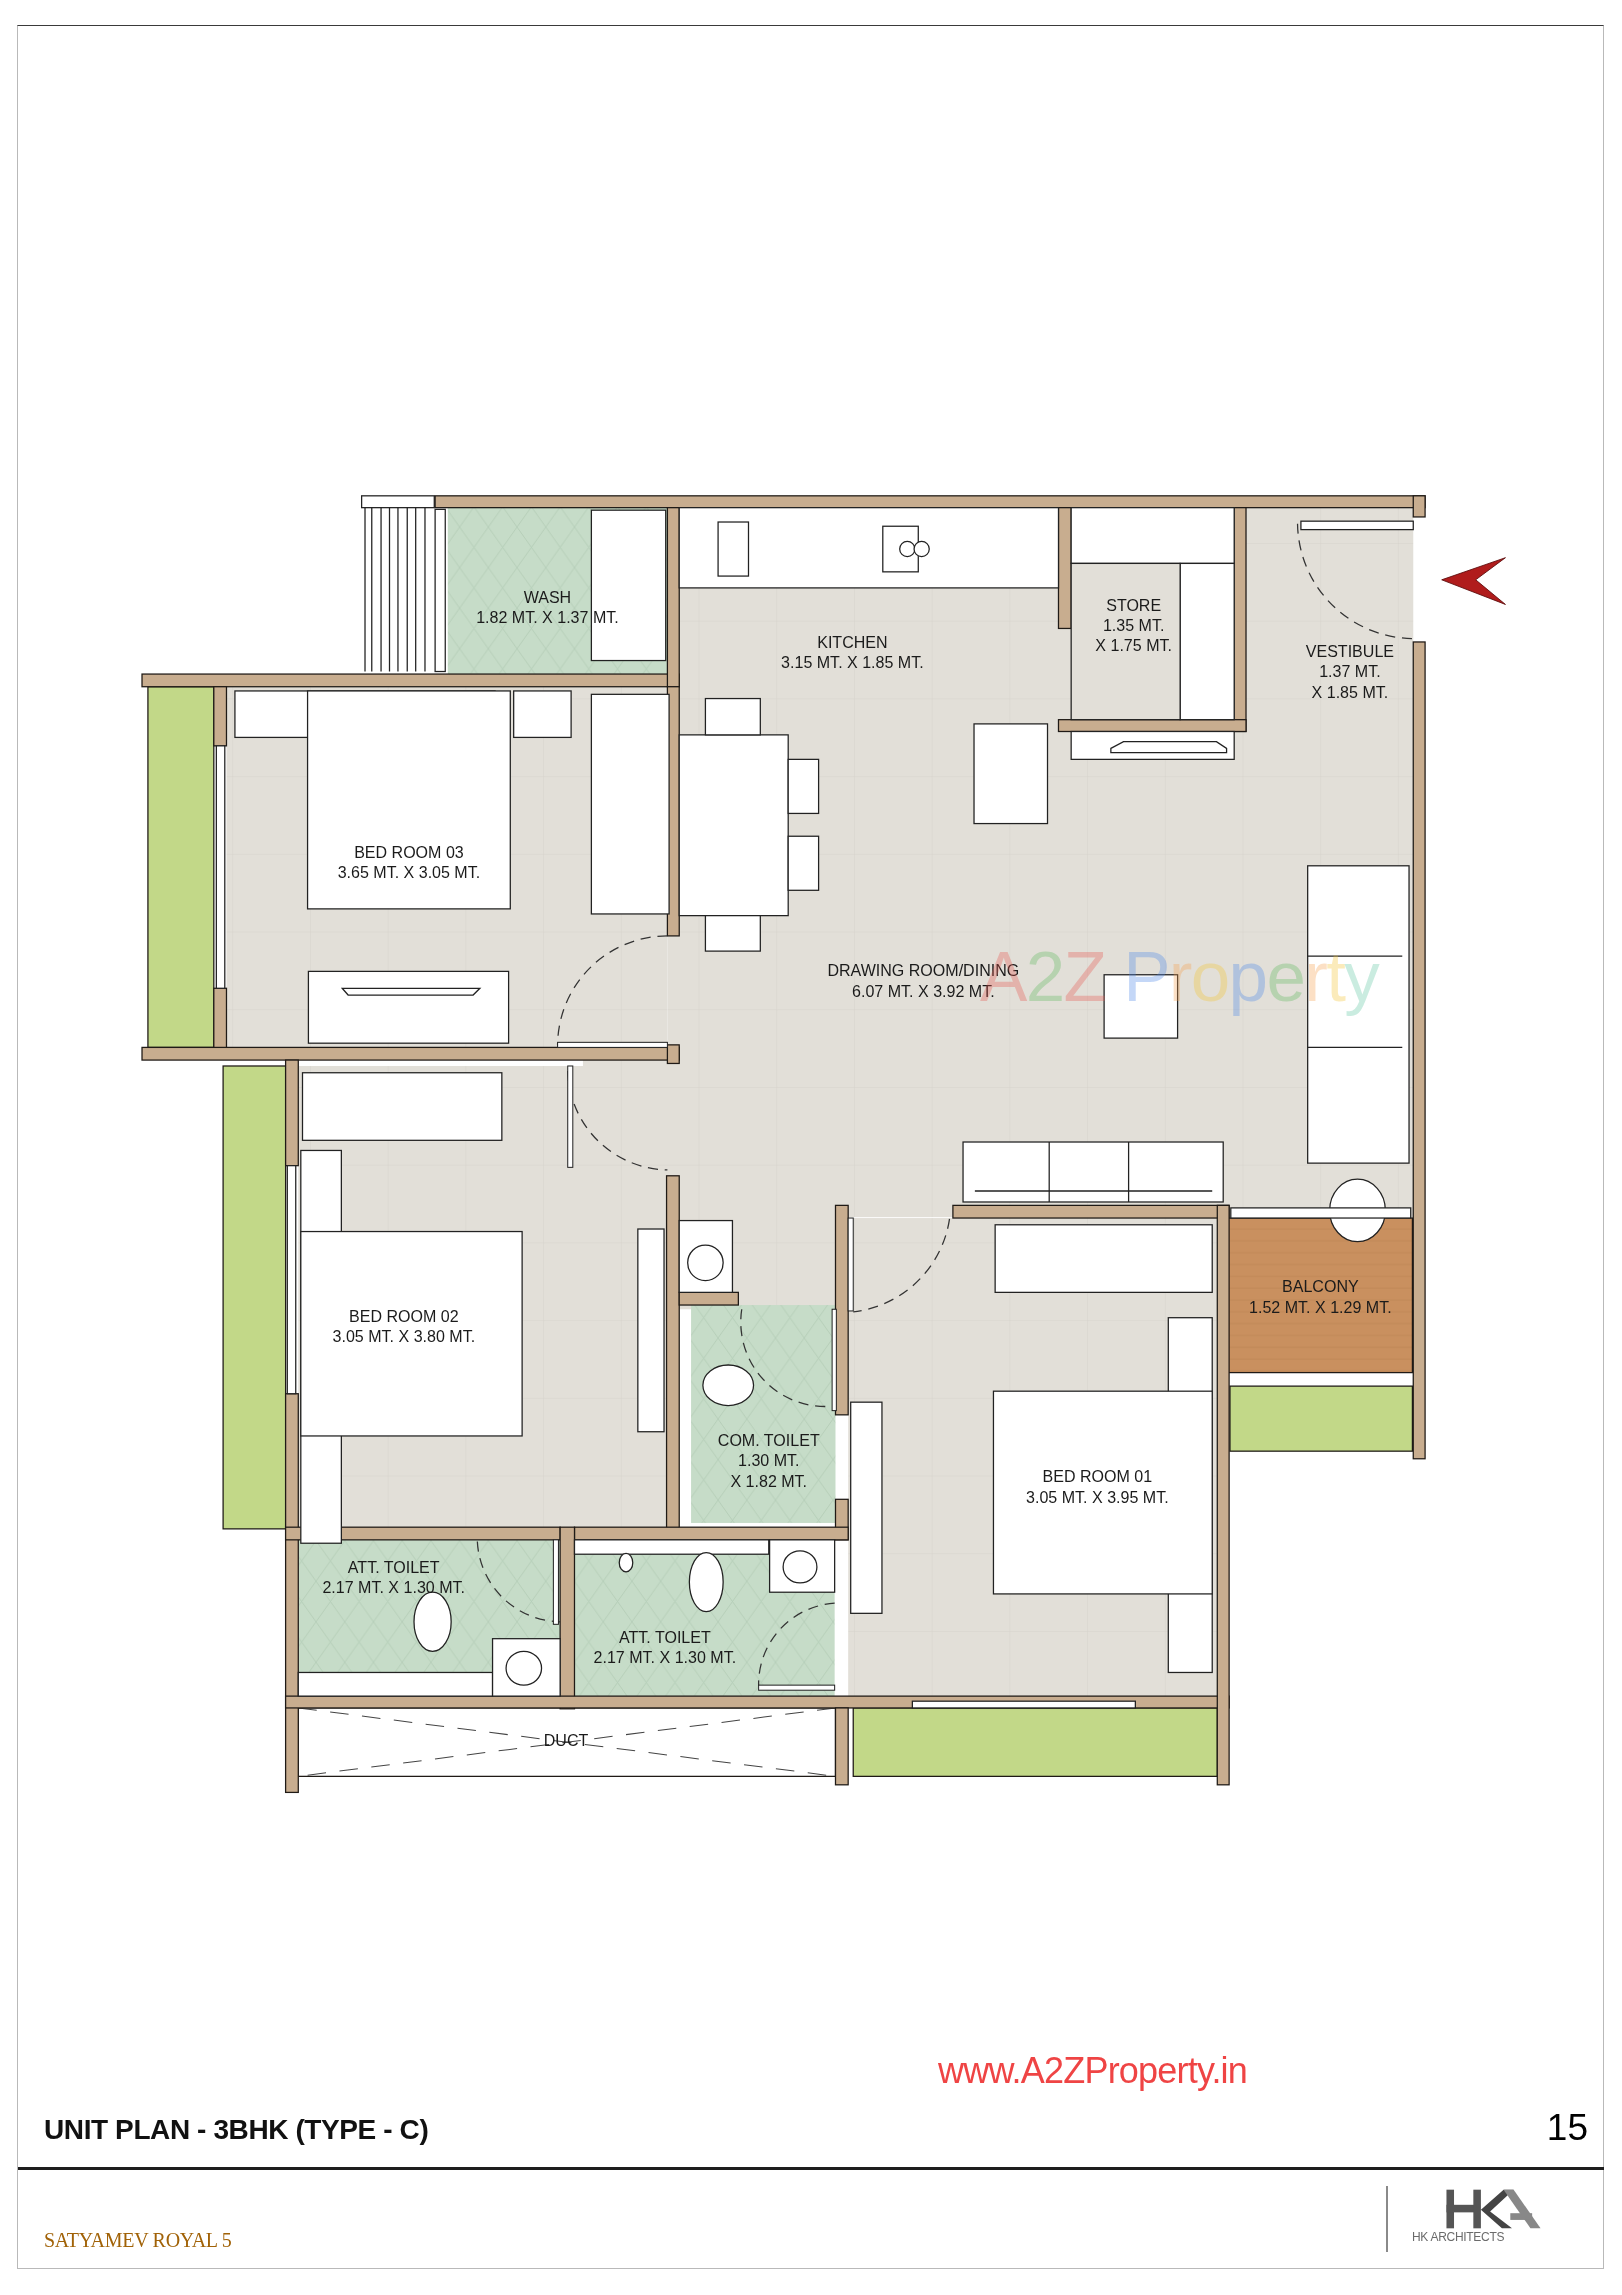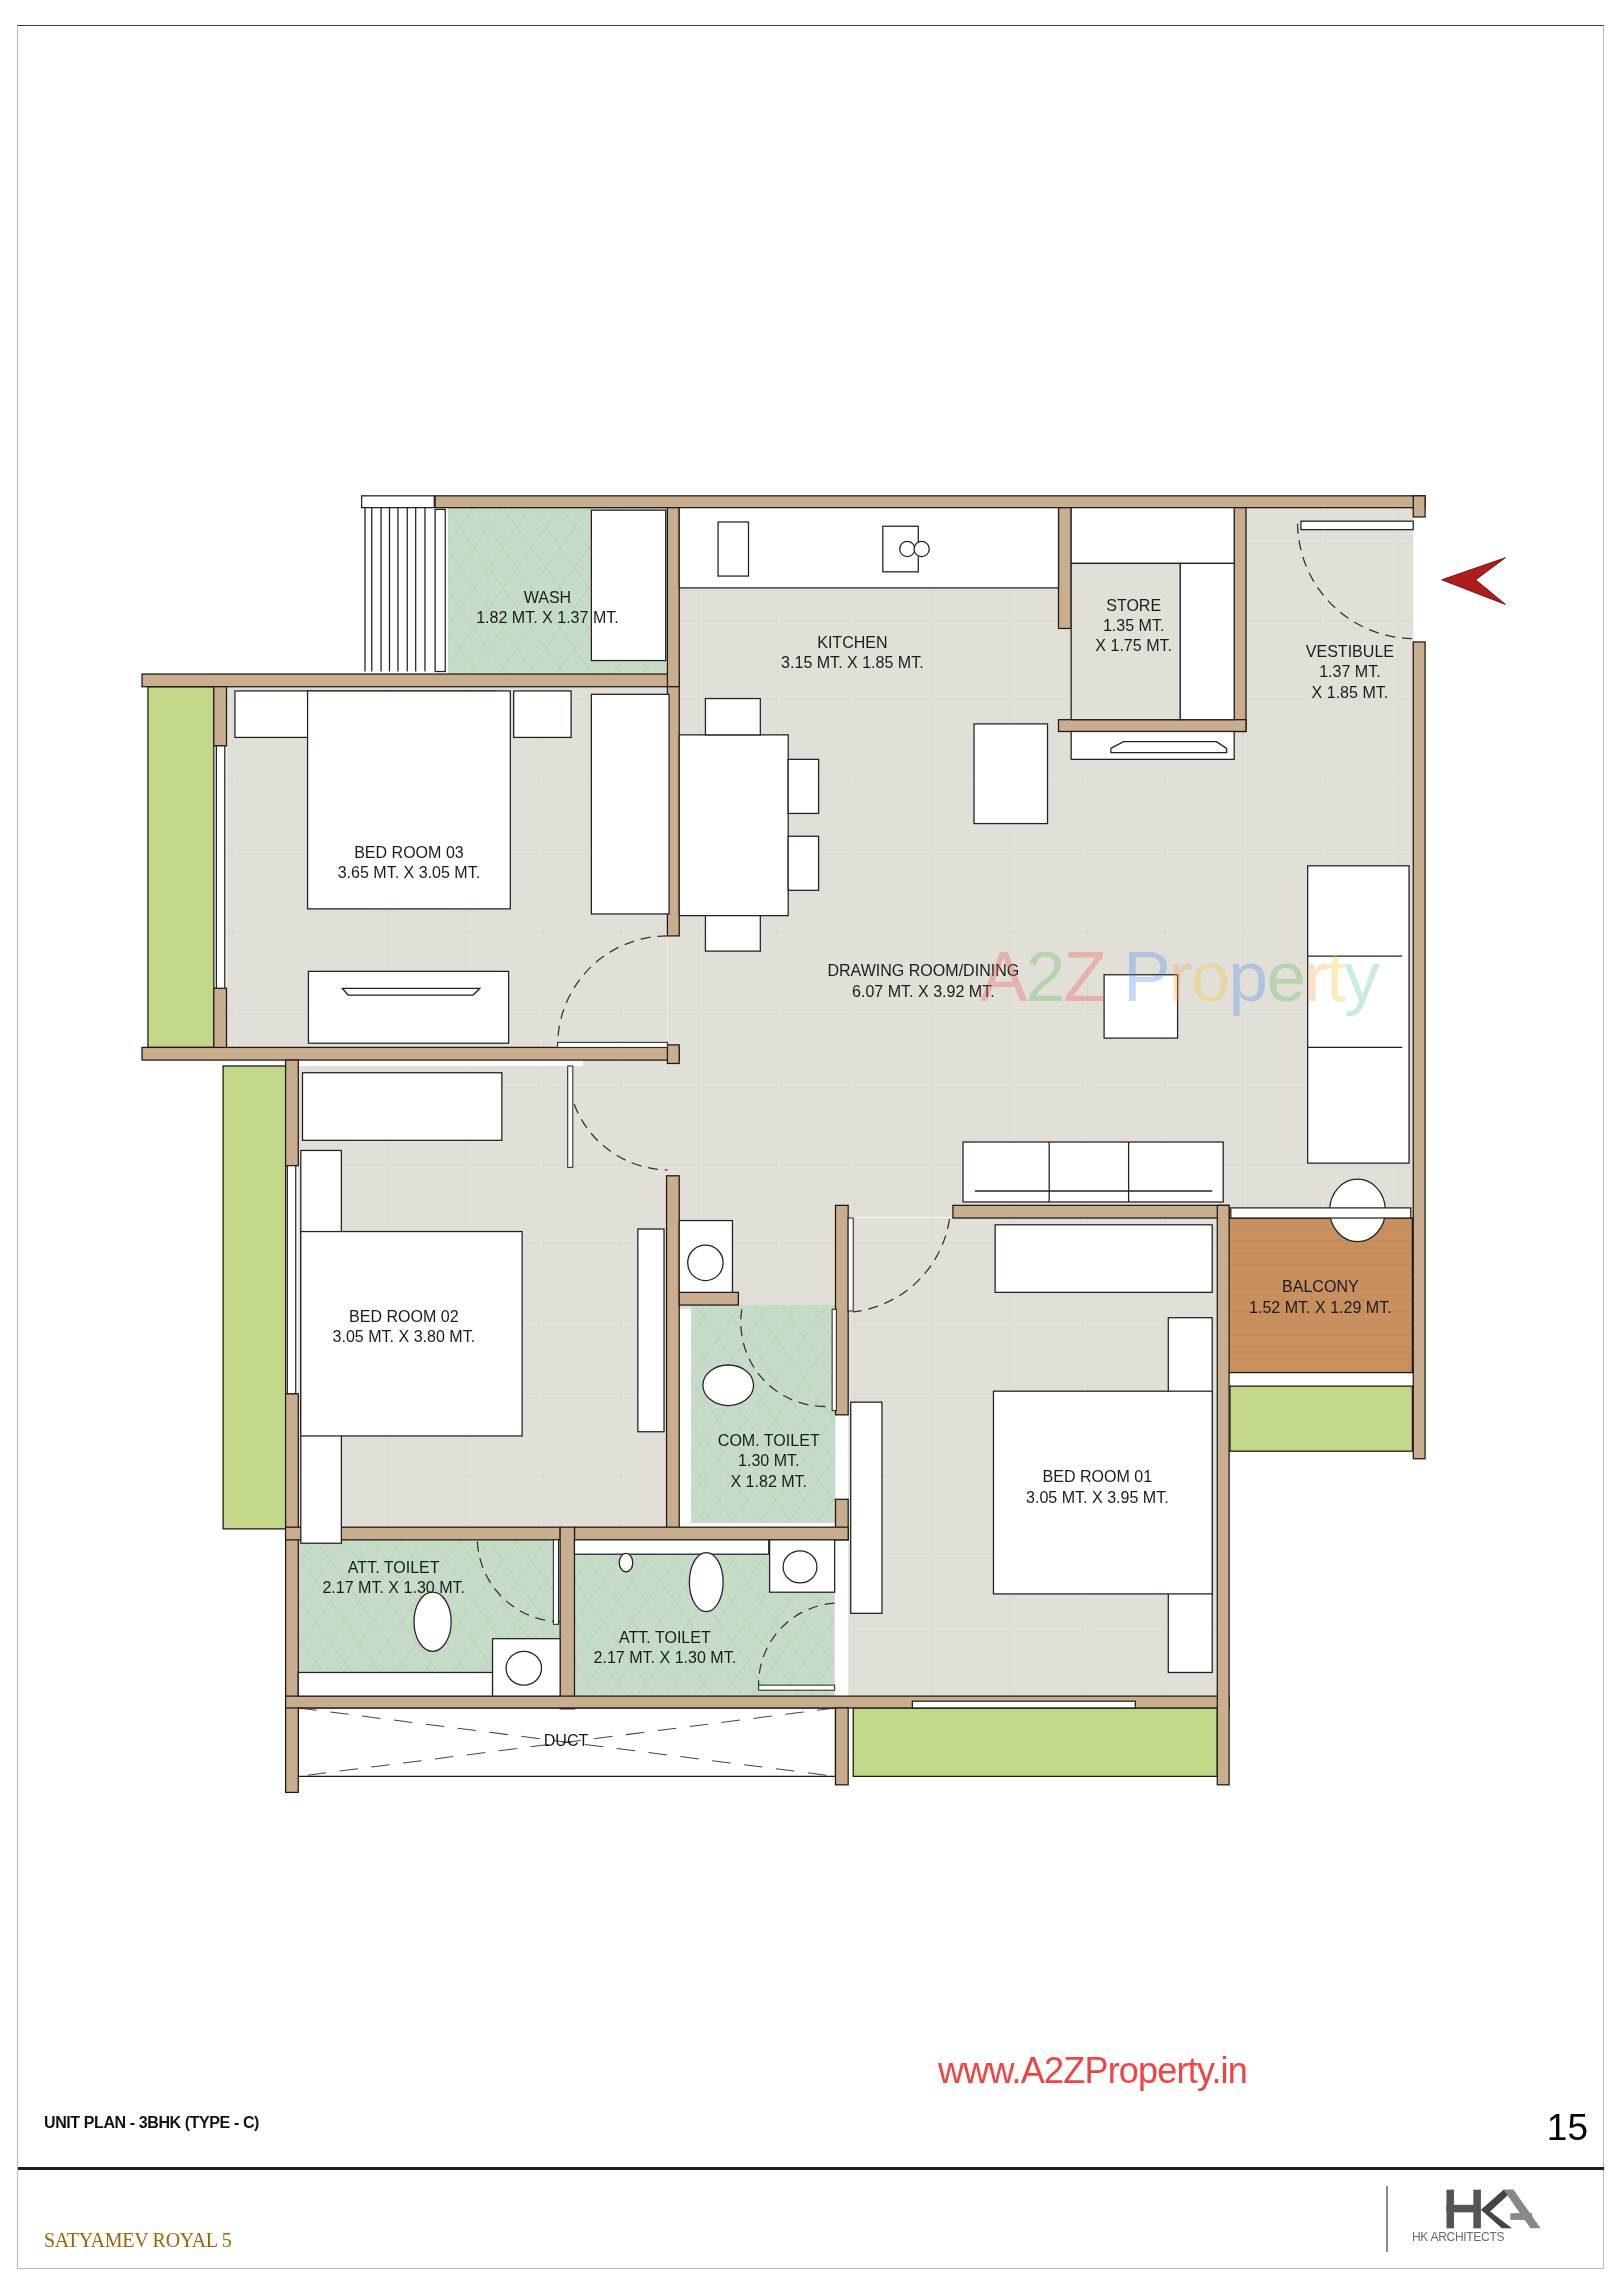--- a/index.html
+++ b/index.html
@@ -4,21 +4,21 @@
 <style>
   html, body { margin:0; padding:0; background:#ffffff; }
   body { width:1622px; height:2295px; position:relative; overflow:hidden;
          font-family:"Liberation Sans", "DejaVu Sans", sans-serif; }
   .frame { position:absolute; left:17px; top:24.5px; width:1587px; height:2244px;
            border-left:1.7px solid #b9b9b9; border-right:1.7px solid #b9b9b9;
            border-bottom:1.7px solid #b9b9b9; border-top:1.7px solid #3a3a3a; box-sizing:border-box; }
   .plan { position:absolute; left:0; top:0; width:1622px; height:2295px; }
   .room-label { font-family:"Liberation Sans", sans-serif; font-size:19px; fill:#1b1b1b; }
   .footer-divider { position:absolute; left:18px; top:2167px; width:1586px; height:2.5px; background:#1e1e1e; }
-  .page-title { position:absolute; left:44px; top:2114px; font-size:16px; font-weight:bold;
+  .page-title { position:absolute; left:44px; top:2114px; font-size:28px; font-weight:bold;
                 color:#111; letter-spacing:-0.4px; font-family:"Liberation Sans", sans-serif; }
   .page-number { position:absolute; right:34px; top:2107px; font-size:37px; color:#000000;
                  font-family:"Liberation Sans", sans-serif; }
   .project-name { position:absolute; left:44px; top:2229px; font-size:20px; color:#a16207;
                   font-family:Liberation Serif, serif; letter-spacing:-0.3px; }
   .logo-sep { position:absolute; left:1386px; top:2186px; width:1.7px; height:66px; background:#8a8a8a; }
   .logo-mark { position:absolute; left:1443px; top:2188px; width:101px; height:42px; }
   .logo-text { position:absolute; left:1412px; top:2230px; font-size:12px; color:#6b6b6b;
                font-family:"Liberation Sans", sans-serif; letter-spacing:-0.3px; }
   .watermark-url { position:absolute; left:938px; top:2050px; font-size:36px; color:#ef4444;

